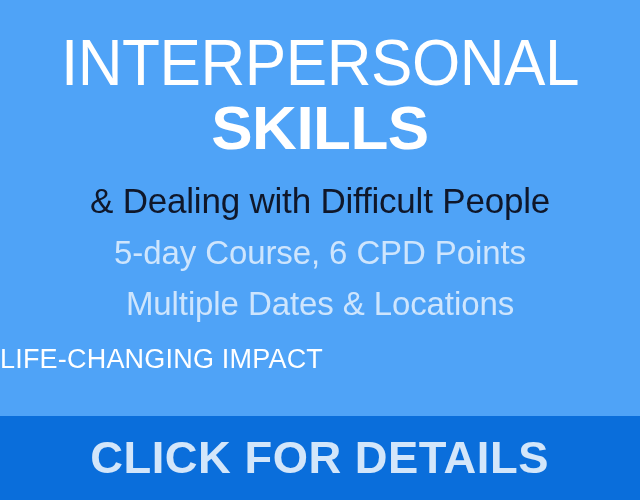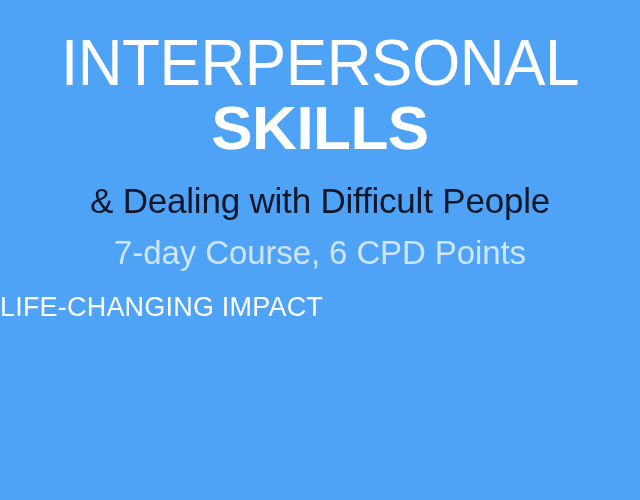--- a/index.html
+++ b/index.html
@@ -130,21 +130,25 @@
 <div class="banner">
 
   <div class="banner-body">
 
     <span class="headline-1">INTERPERSONAL</span>
 
     <span class="headline-2">SKILLS</span>
 
     <span class="subhead">&amp; Dealing with Difficult People</span>
 
-    <span class="detail-line first">7-day Course, 6 CPD Points</span>
+    <span class="detail-line first">5-day Course, 6 CPD Points</span>
 
+    <span class="detail-line second">Multiple Dates &amp; Locations</span>
 
     <span class="tagline">LIFE-CHANGING IMPACT</span>
 
   </div>
 
+  <div class="cta-bar">
+    <span class="cta-text">CLICK FOR DETAILS</span>
+  </div>
 
 </div>
 
 </body></html>

